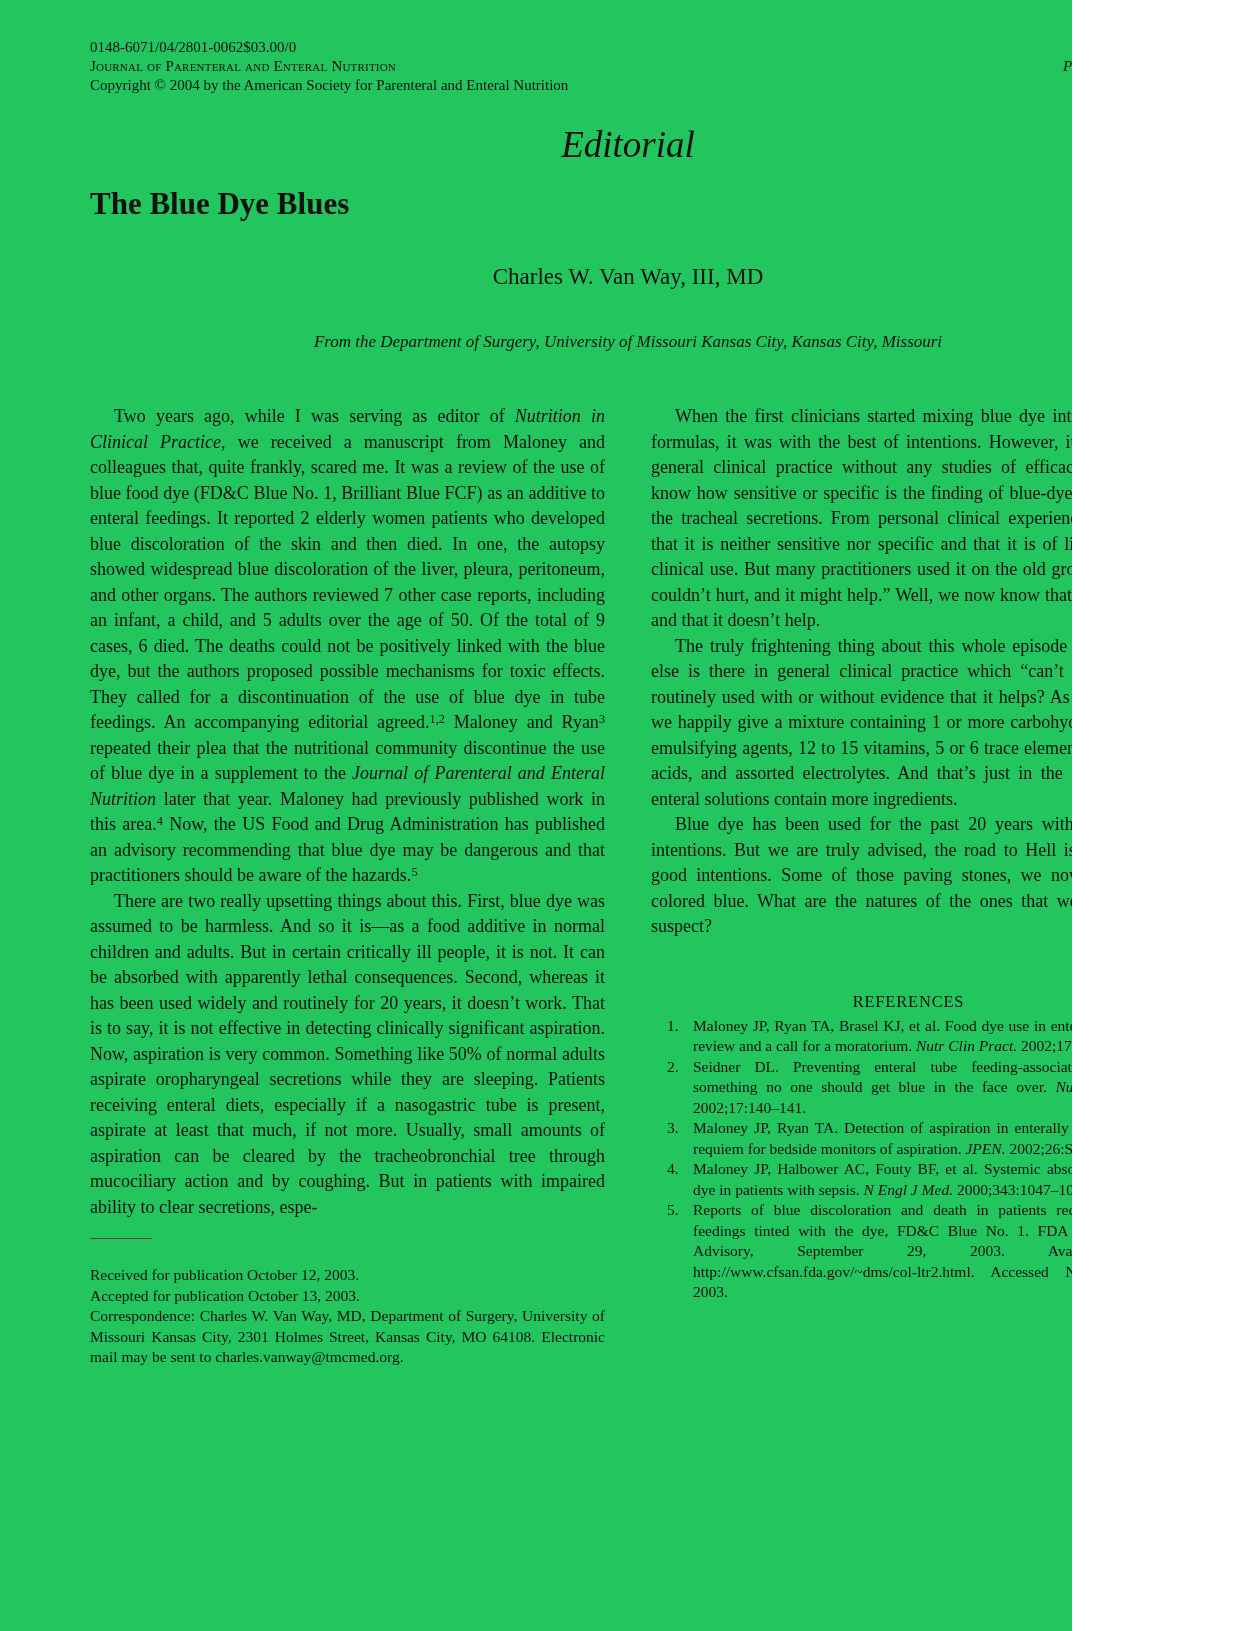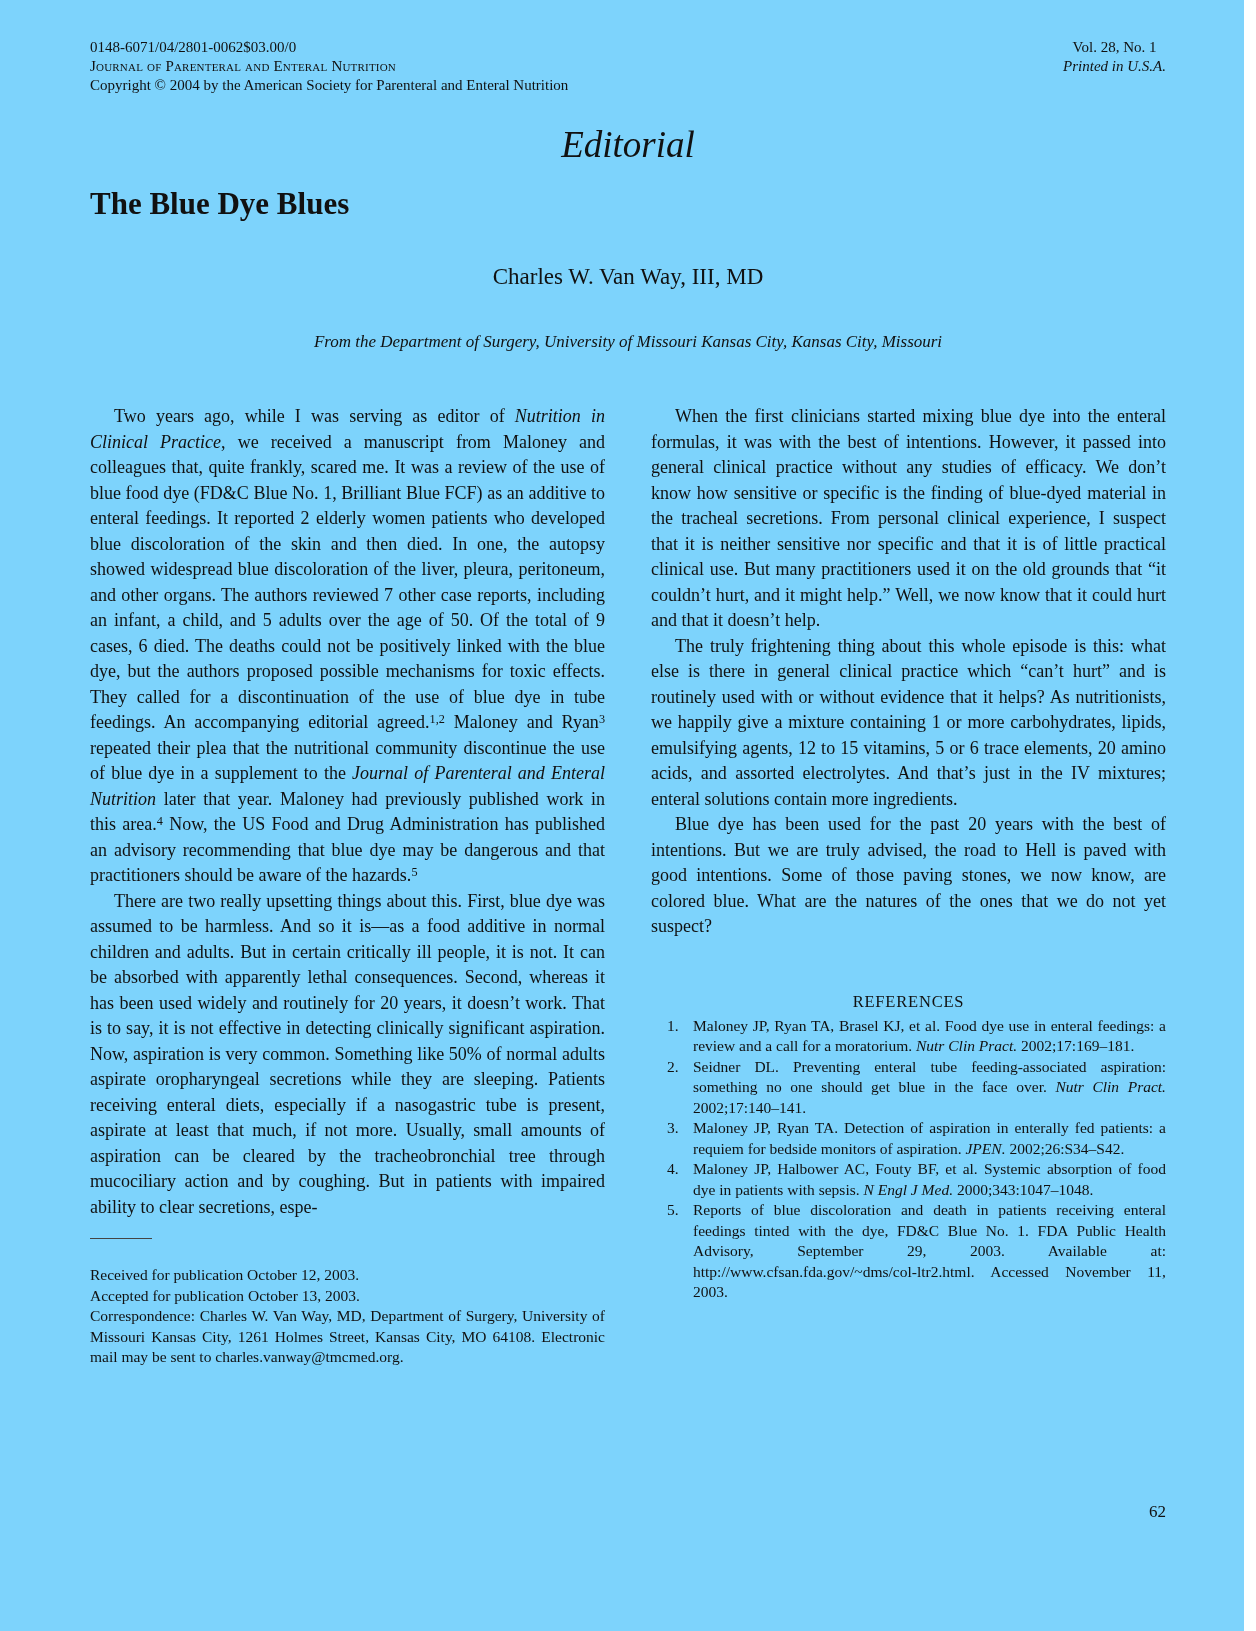--- a/index.html
+++ b/index.html
@@ -1,23 +1,23 @@
 <!DOCTYPE html>
 <html><head>
 <meta charset="utf-8">
 <style>
   * { margin: 0; padding: 0; box-sizing: border-box; }
   html, body { background: #ffffff; }
   body { font-family: "Liberation Serif", serif; color: #111; }
 
   .page {
     position: relative;
-    width: 1244px;
+    width: 1072px;
     height: 1631px;
-    background: #7dd3fc;
+    background: #22c55e;
     overflow: hidden;
   }
   .content { margin: 0 90px; width: 1076px; }
 
   
   .meta-row {
     display: flex;
     justify-content: space-between;
     align-items: flex-start;
     padding-top: 38px;
@@ -148,21 +148,21 @@
 
     <div class="columns">
 
       <div class="col">
         <p class="indent">Two years ago, while I was serving as editor of <em>Nutrition in Clinical Practice</em>, we received a manuscript from Maloney and colleagues that, quite frankly, scared me. It was a review of the use of blue food dye (FD&amp;C Blue No. 1, Brilliant Blue FCF) as an additive to enteral feedings. It reported 2 elderly women patients who developed blue discoloration of the skin and then died. In one, the autopsy showed widespread blue discoloration of the liver, pleura, peritoneum, and other organs. The authors reviewed 7 other case reports, including an infant, a child, and 5 adults over the age of 50. Of the total of 9 cases, 6 died. The deaths could not be positively linked with the blue dye, but the authors proposed possible mechanisms for toxic effects. They called for a discontinuation of the use of blue dye in tube feedings. An accompanying editorial agreed.<sup>1,2</sup> Maloney and Ryan<sup>3</sup> repeated their plea that the nutritional community discontinue the use of blue dye in a supplement to the <em>Journal of Parenteral and Enteral Nutrition</em> later that year. Maloney had previously published work in this area.<sup>4</sup> Now, the US Food and Drug Administration has published an advisory recommending that blue dye may be dangerous and that practitioners should be aware of the hazards.<sup>5</sup></p>
         <p class="indent">There are two really upsetting things about this. First, blue dye was assumed to be harmless. And so it is—as a food additive in normal children and adults. But in certain critically ill people, it is not. It can be absorbed with apparently lethal consequences. Second, whereas it has been used widely and routinely for 20 years, it doesn’t work. That is to say, it is not effective in detecting clinically significant aspiration. Now, aspiration is very common. Something like 50% of normal adults aspirate oropharyngeal secretions while they are sleeping. Patients receiving enteral diets, especially if a nasogastric tube is present, aspirate at least that much, if not more. Usually, small amounts of aspiration can be cleared by the tracheobronchial tree through mucociliary action and by coughing. But in patients with impaired ability to clear secretions, espe-</p>
         <div class="footnote">
           <div class="footnote-rule"></div>
           <div>Received for publication October 12, 2003.</div>
           <div>Accepted for publication October 13, 2003.</div>
-          <div>Correspondence: Charles W. Van Way, MD, Department of Surgery, University of Missouri Kansas City, 1261 Holmes Street, Kansas City, MO 64108. Electronic mail may be sent to charles.vanway@tmcmed.org.</div>
+          <div>Correspondence: Charles W. Van Way, MD, Department of Surgery, University of Missouri Kansas City, 2301 Holmes Street, Kansas City, MO 64108. Electronic mail may be sent to charles.vanway@tmcmed.org.</div>
         </div>
       </div>
 
       <div class="col">
         <p class="indent">When the first clinicians started mixing blue dye into the enteral formulas, it was with the best of intentions. However, it passed into general clinical practice without any studies of efficacy. We don’t know how sensitive or specific is the finding of blue-dyed material in the tracheal secretions. From personal clinical experience, I suspect that it is neither sensitive nor specific and that it is of little practical clinical use. But many practitioners used it on the old grounds that “it couldn’t hurt, and it might help.” Well, we now know that it could hurt and that it doesn’t help.</p>
         <p class="indent">The truly frightening thing about this whole episode is this: what else is there in general clinical practice which “can’t hurt” and is routinely used with or without evidence that it helps? As nutritionists, we happily give a mixture containing 1 or more carbohydrates, lipids, emulsifying agents, 12 to 15 vitamins, 5 or 6 trace elements, 20 amino acids, and assorted electrolytes. And that’s just in the IV mixtures; enteral solutions contain more ingredients.</p>
         <p class="indent">Blue dye has been used for the past 20 years with the best of intentions. But we are truly advised, the road to Hell is paved with good intentions. Some of those paving stones, we now know, are colored blue. What are the natures of the ones that we do not yet suspect?</p>
 
         <div class="refs-heading">REFERENCES</div>
         <ol class="refs">

